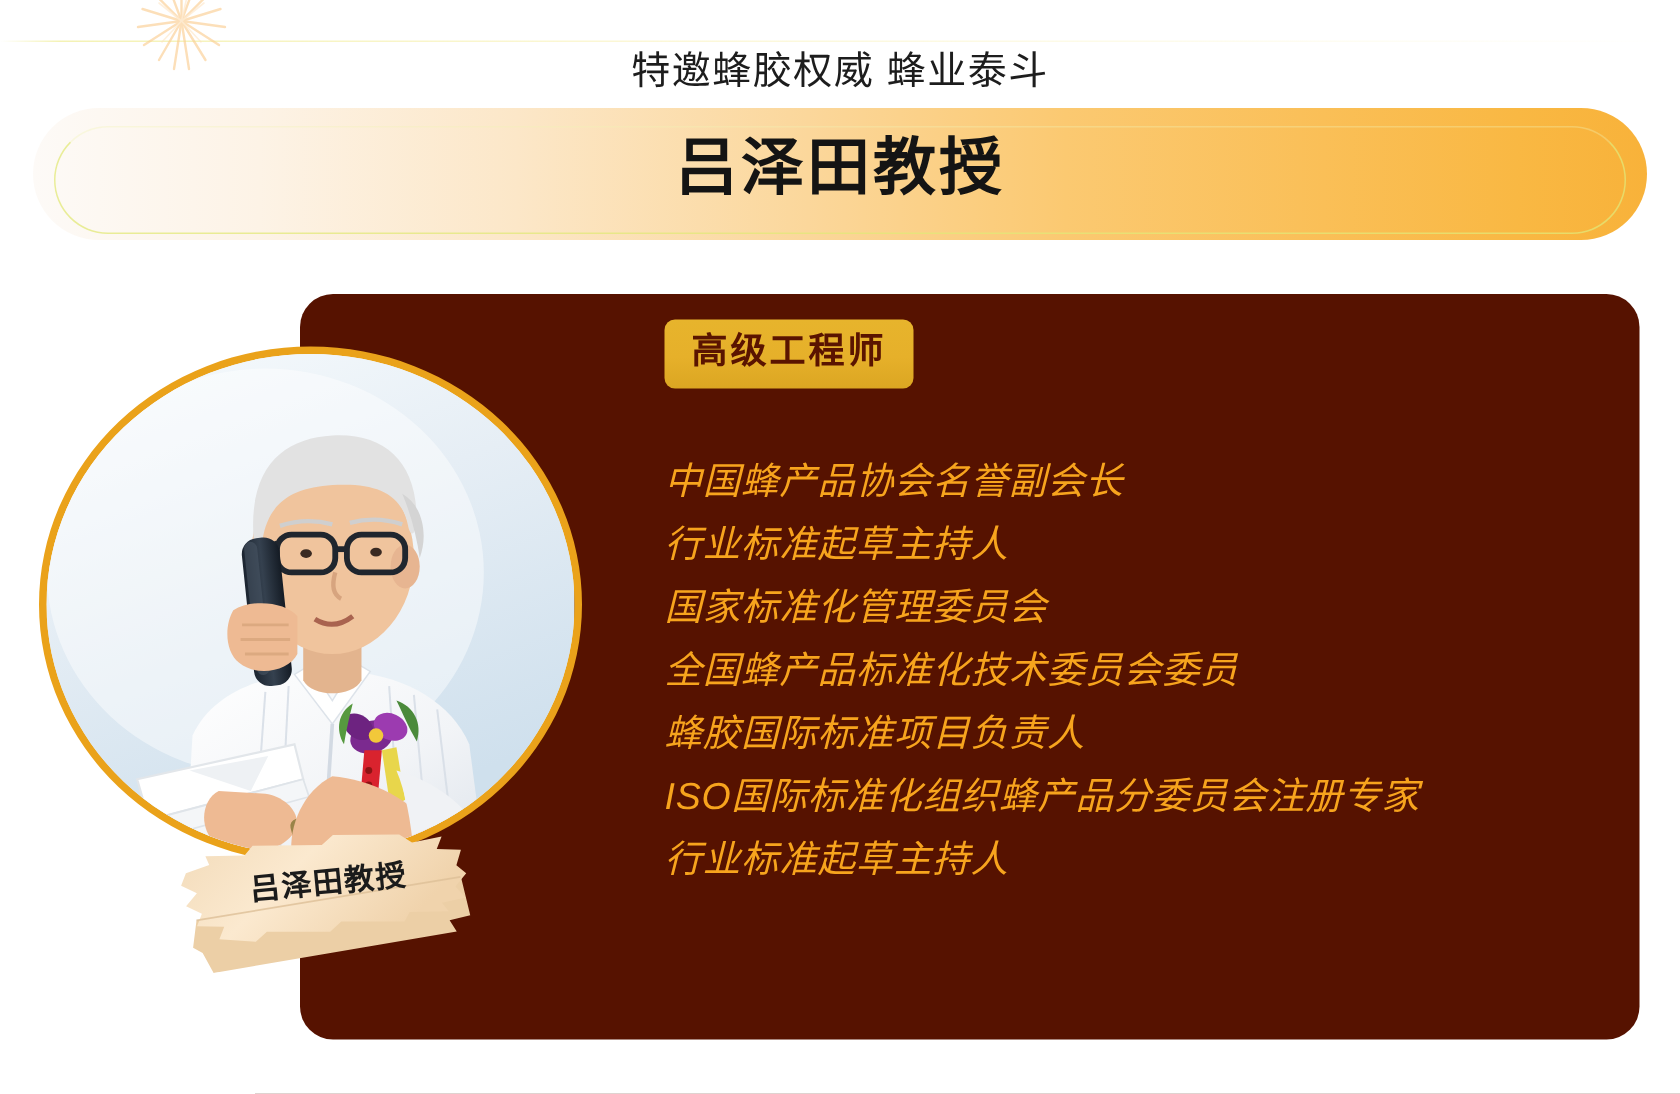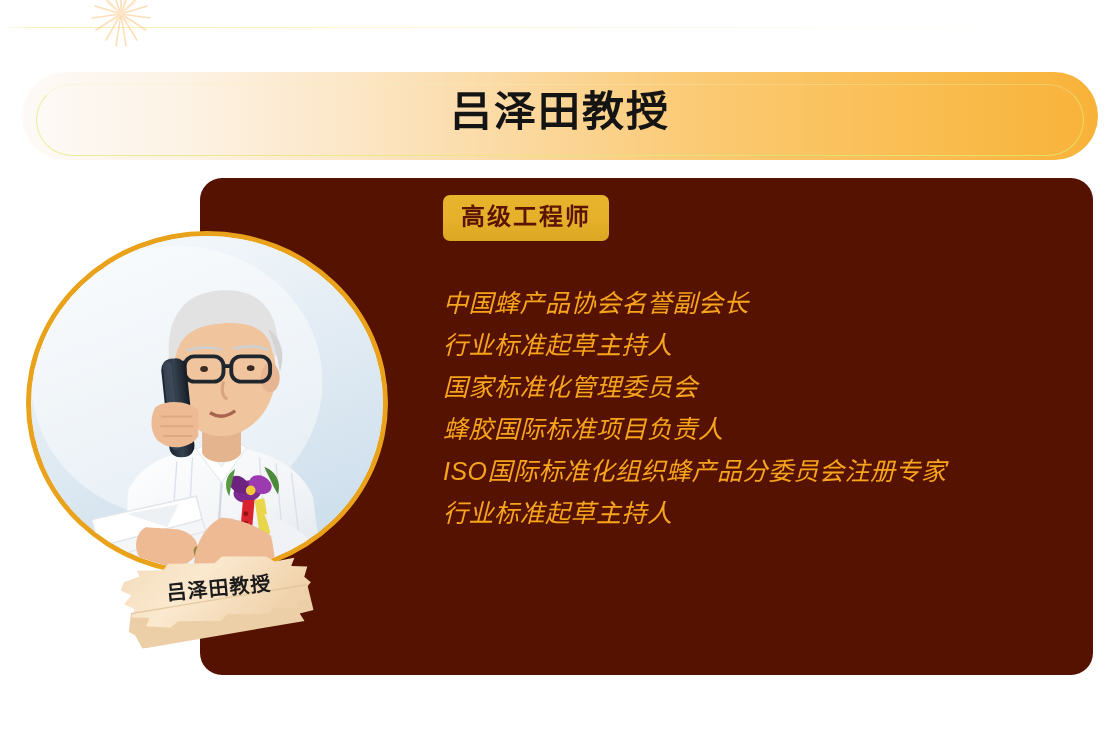--- a/index.html
+++ b/index.html
@@ -100,21 +100,21 @@
     font-size: 42px;
     font-weight: 700;
     color: #141414;
     letter-spacing: 2px;
   }
 
   
   .panel {
     position: absolute;
     left: 200px;
-    top: 178px;
+    top: 196px;
     width: 893px;
     height: 497px;
     background: #561200;
     border-radius: 22px;
   }
 
   .badge {
     position: absolute;
     left: 243px;
     top: 17px;
@@ -215,33 +215,35 @@
       <g stroke="#fde2bd" stroke-width="1.1" stroke-linecap="round" fill="none" opacity=".8">
         <line x1="35" y1="36" x2="40" y2="14"></line>
         <line x1="35" y1="36" x2="50" y2="24"></line>
         <line x1="35" y1="36" x2="48" y2="50"></line>
         <line x1="35" y1="36" x2="22" y2="50"></line>
         <line x1="35" y1="36" x2="20" y2="24"></line>
       </g>
     </svg>
   </div>
 
+  <div class="eyebrow">特邀蜂胶权威  蜂业泰斗</div>
 
   <div class="banner-wrap">
     <div class="banner-fill"></div>
     <div class="banner-inline"></div>
     <div class="banner-name">吕泽田教授</div>
   </div>
 
   <div class="panel">
     <div class="badge">高级工程师</div>
     <ul class="cred-list">
       <li class="cred-item">中国蜂产品协会名誉副会长</li>
       <li class="cred-item">行业标准起草主持人</li>
       <li class="cred-item">国家标准化管理委员会</li>
+      <li class="cred-item">全国蜂产品标准化技术委员会委员</li>
       <li class="cred-item">蜂胶国际标准项目负责人</li>
       <li class="cred-item">ISO国际标准化组织蜂产品分委员会注册专家</li>
       <li class="cred-item">行业标准起草主持人</li>
     </ul>
   </div>
 
   <div class="portrait">
     <svg viewBox="0 0 362 344" xmlns="http://www.w3.org/2000/svg">
       <defs>
         <linearGradient id="bgGrad" x1="0" y1="0" x2="0.4" y2="1">

